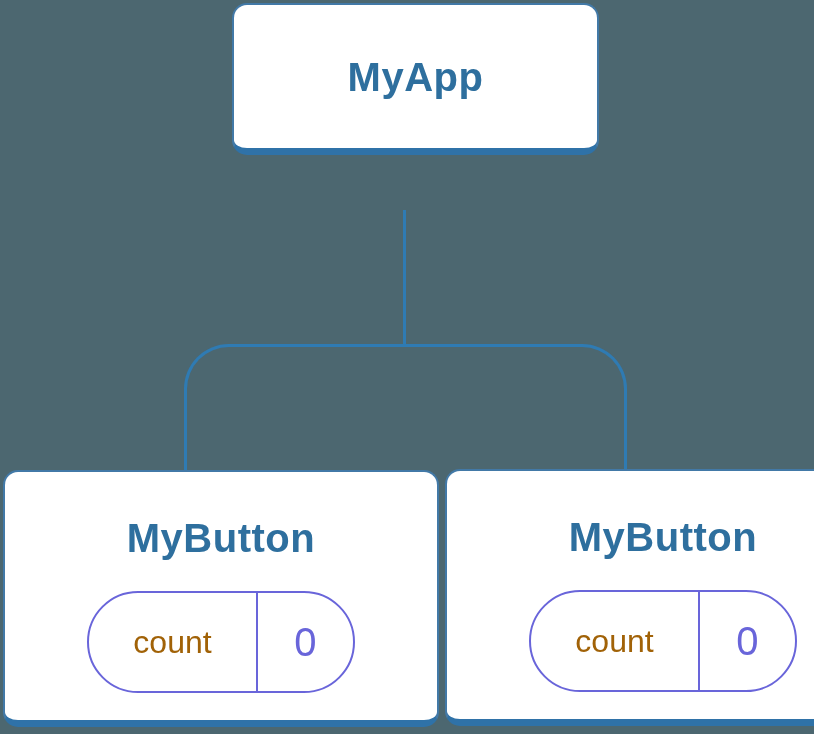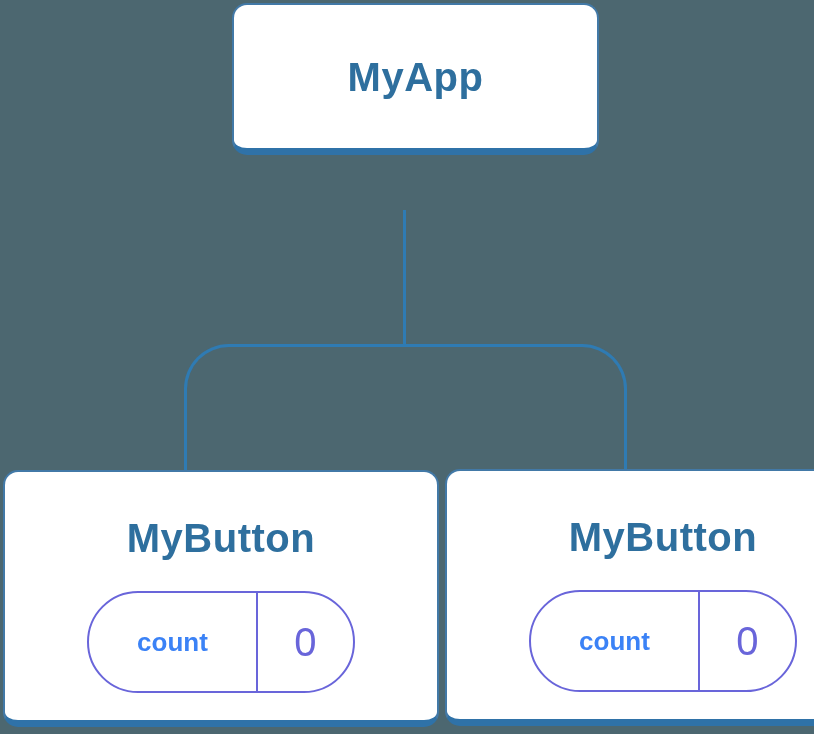--- a/index.html
+++ b/index.html
@@ -89,23 +89,23 @@
     border-radius: 60px;
     display: flex;
     align-items: stretch;
     overflow: hidden;
   }
   .state-key {
     width: 64%;
     display: flex;
     align-items: center;
     justify-content: center;
-    font-size: 26px;
-    font-weight: 700;
-    color: #3b82f6;
+    font-size: 32px;
+    font-weight: 400;
+    color: #a16207;
     border-right: 2.5px solid #6965DA;
     box-sizing: border-box;
   }
   .state-value {
     flex: 1;
     display: flex;
     align-items: center;
     justify-content: center;
     font-size: 40px;
     font-weight: 400;

